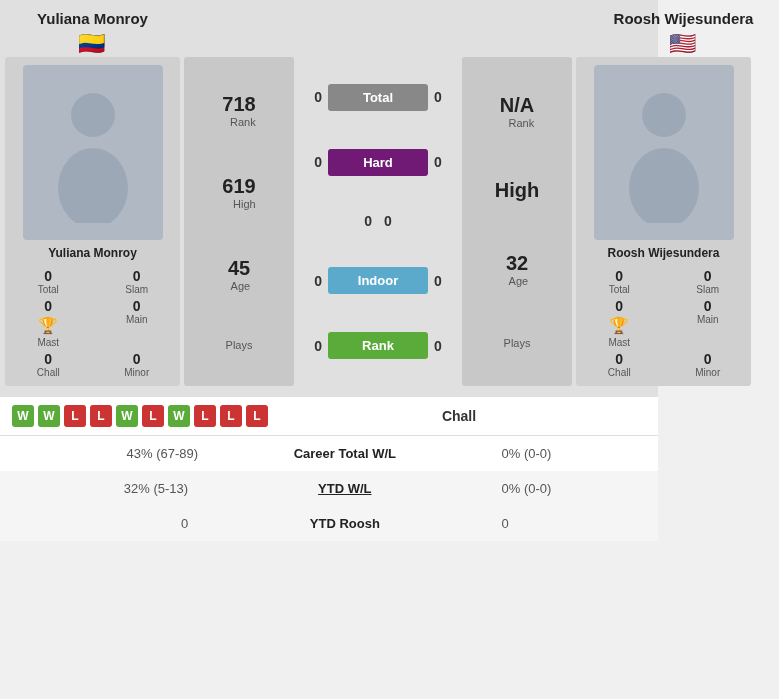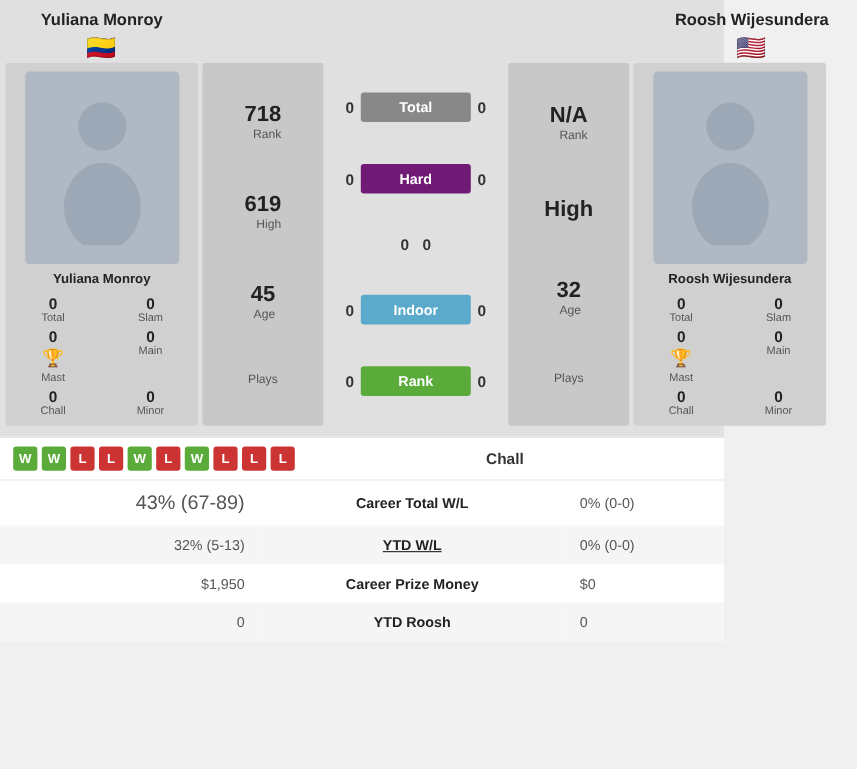--- a/index.html
+++ b/index.html
@@ -315,34 +315,29 @@
     <div class="form-badge win">W</div>
     <div class="form-badge loss">L</div>
     <div class="form-badge loss">L</div>
     <div class="form-badge loss">L</div>
     <span style="flex:1;text-align:center;font-size:14px;font-weight:bold;color:#333;">Chall</span>
   </div>
 
   <table class="stats-table">
     <tbody id="stats-tbody">
     <tr style="background: rgb(255, 255, 255);">
-    <td style="text-align:right;color:#555;font-size:18px;padding:10px 14px;">43% (67-89)</td>
+    <td style="text-align:right;color:#555;font-size:13px;padding:10px 4px;">43% (67-89)</td>
     <td style="text-align:center;font-weight:bold;color:#222;font-size:13px;padding:10px 14px;">Career Total W/L</td>
     <td style="text-align:left;color:#555;font-size:13px;padding:10px 14px;">0% (0-0)</td>
   </tr>
         <tr style="background: rgb(245, 245, 245);">
     <td style="text-align:right;color:#555;font-size:13px;padding:10px 14px;">32% (5-13)</td>
     <td style="text-align:center;font-weight:bold;color:#222;font-size:13px;padding:10px 14px;text-decoration:underline;">YTD W/L</td>
     <td style="text-align:left;color:#555;font-size:13px;padding:10px 14px;">0% (0-0)</td>
   </tr>
-        <tr style="background: rgb(255, 255, 255);">
-    <td style="text-align:right;color:#555;font-size:13px;padding:10px 14px;">$1,950</td>
-    <td style="text-align:center;font-weight:bold;color:#222;font-size:13px;padding:10px 14px;">Career Prize Money</td>
-    <td style="text-align:left;color:#555;font-size:13px;padding:10px 14px;">$0</td>
-  </tr>
         <tr style="background: rgb(245, 245, 245);">
     <td style="text-align:right;color:#555;font-size:13px;padding:10px 14px;">0</td>
     <td style="text-align:center;font-weight:bold;color:#222;font-size:13px;padding:10px 14px;">YTD Roosh</td>
     <td style="text-align:left;color:#555;font-size:13px;padding:10px 14px;">0</td>
   </tr>
       </tbody>
   </table>
 
 </div>
 

